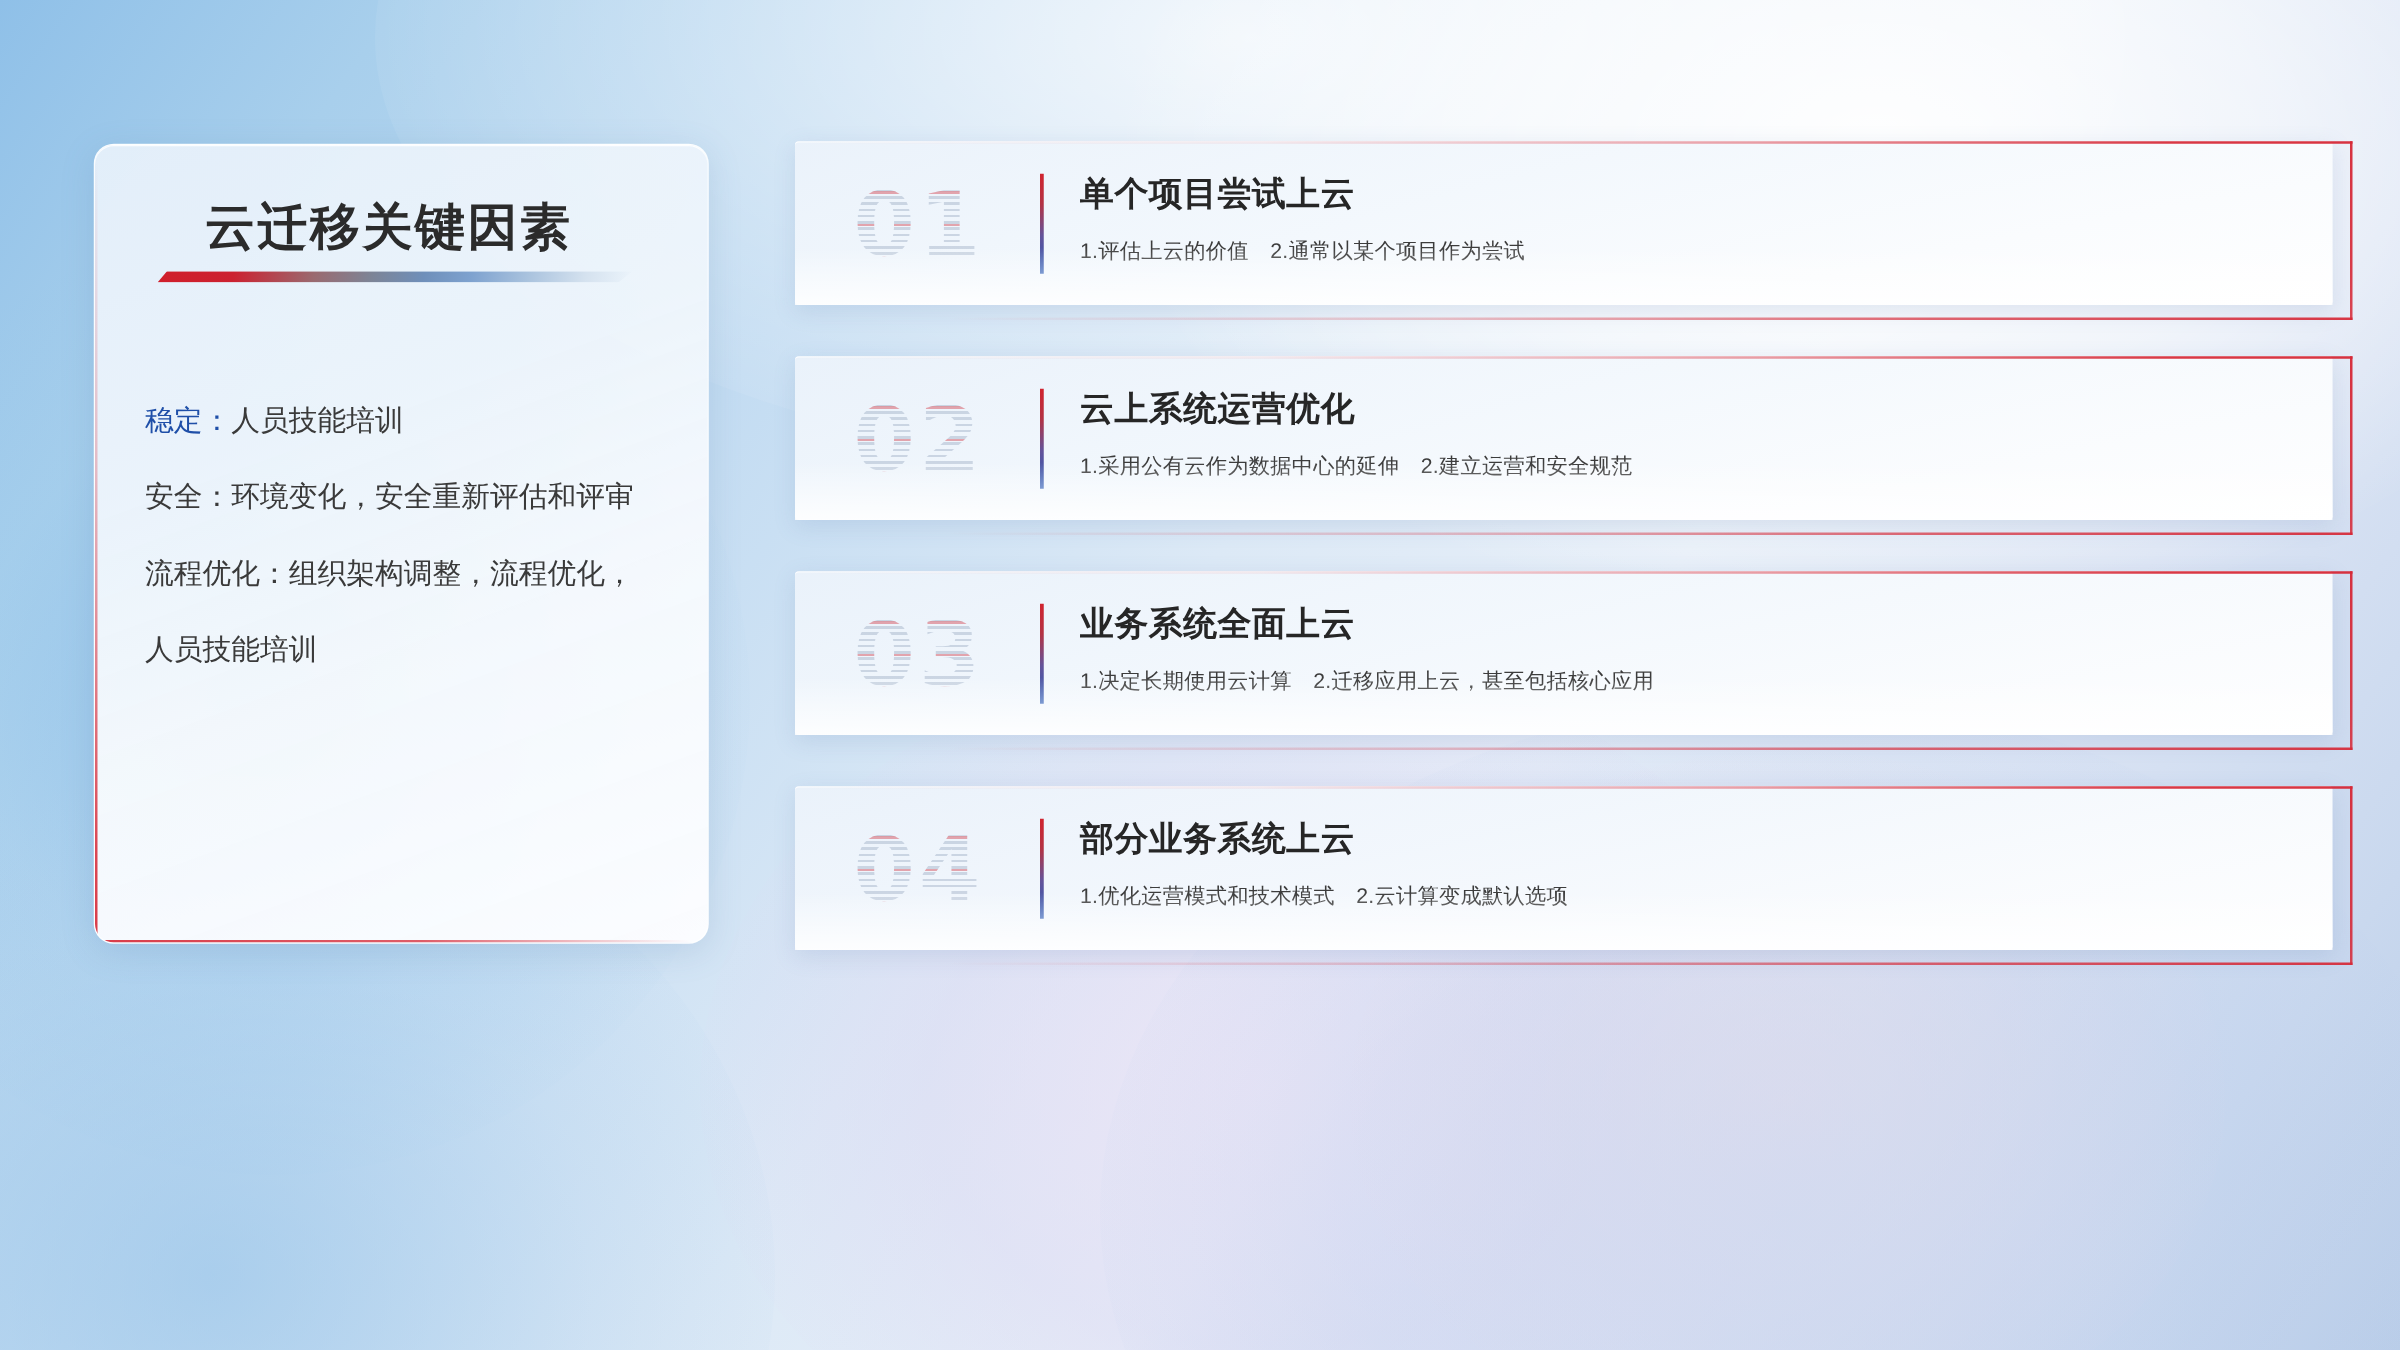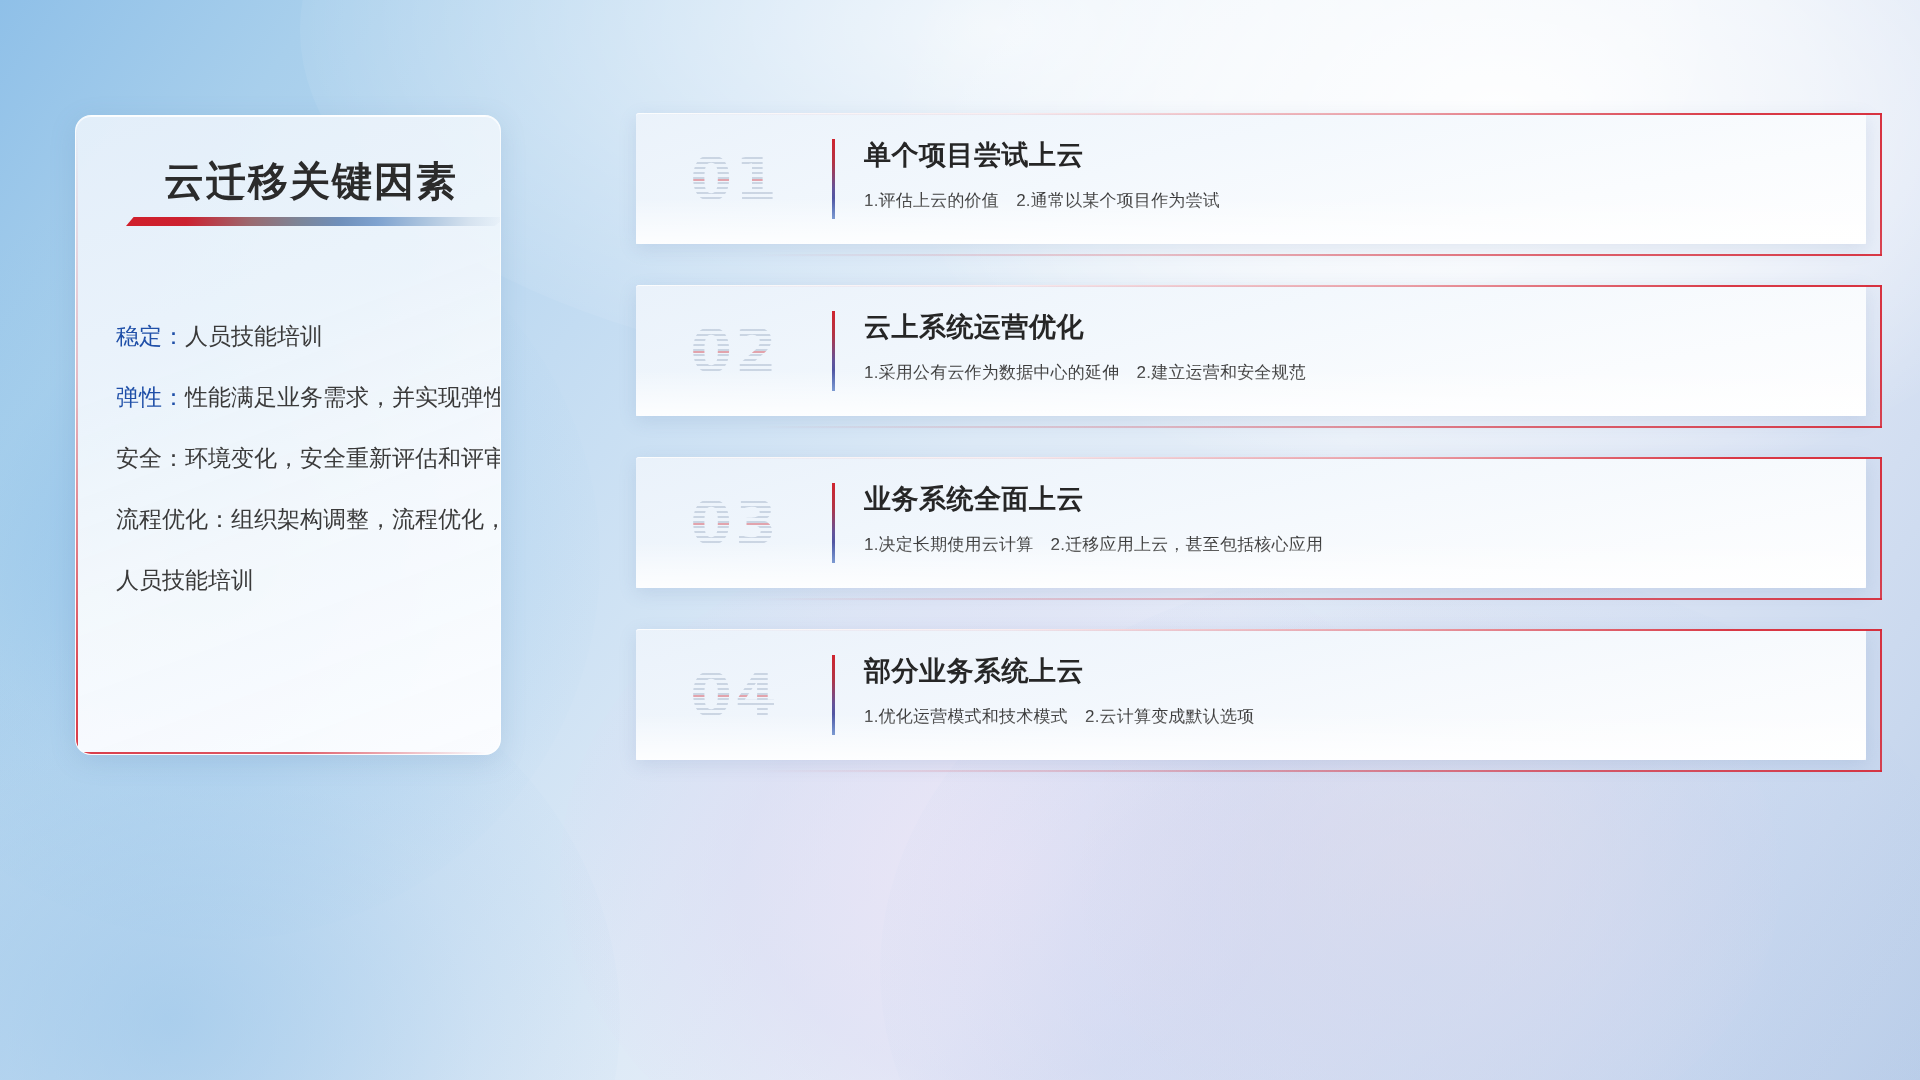--- a/index.html
+++ b/index.html
@@ -32,21 +32,21 @@
   .glow-pink{ left:1080px; top:600px; width:700px; height:560px;
     background:radial-gradient(ellipse at center, rgba(246,226,232,.65) 0%, rgba(240,220,232,.22) 45%, rgba(255,255,255,0) 75%); }
   .glow-topwash{ left:300px; top:-320px; width:1400px; height:700px;
     background:radial-gradient(ellipse at center, rgba(255,255,255,.75) 0%, rgba(255,255,255,.25) 50%, rgba(255,255,255,0) 78%); }
 
   
   #stage { position:absolute; inset:0; z-index:2; }
 
   
   #left-panel{
-    position:absolute; left:75px; top:115px; width:426px; height:640px;
+    position:absolute; left:75px; top:115px; width:492px; height:640px;
     border-radius:16px;
     background:linear-gradient(160deg,
         rgba(232,241,250,.92) 0%, rgba(240,246,252,.92) 35%,
         rgba(247,250,253,.95) 62%, rgba(252,253,255,.97) 100%);
     box-shadow:0 6px 26px rgba(90,125,170,.18), inset 0 1px 0 rgba(255,255,255,.85);
     border:1px solid rgba(255,255,255,.75);
     overflow:hidden;
   }
   
   #left-panel .edge-left{
@@ -105,21 +105,21 @@
   }
   .card .card-sheen{
     position:absolute; left:0; right:0; bottom:0; height:46px;
     background:linear-gradient(to bottom, rgba(255,255,255,0) 0%, rgba(255,255,255,.85) 100%);
     pointer-events:none;
   }
 
   
   .card-number{
     position:absolute; left:24px; top:14px; width:150px; height:104px;
-    font-size:60px; font-weight:700; letter-spacing:3px;
+    font-size:71px; font-weight:700; letter-spacing:3px;
     font-family:"DejaVu Sans",sans-serif;
     color:transparent;
     display:flex; align-items:center; justify-content:center;
     background-image:repeating-linear-gradient(to bottom,
         rgba(120,140,170,.55) 0px, rgba(120,140,170,.55) 2px,
         rgba(255,255,255,0) 2px, rgba(255,255,255,0) 5px);
     -webkit-background-clip:text; background-clip:text;
     opacity:.55;
     user-select:none;
     text-align:right;
@@ -171,23 +171,20 @@
     <div class="edge-bottom"></div>
 
     <h1 id="panel-title">云迁移关键因素</h1>
     <div id="title-underline"></div>
 
     <div id="factor-list">
       <div class="factor-row">
         <span class="factor-label">稳定：</span><span>人员技能培训</span>
       </div>
       <div class="factor-row">
-        <span class="factor-label">弹性：</span><span>性能满足业务需求，并实现弹性</span>
-      </div>
-      <div class="factor-row">
         <span class="factor-label dark">安全：</span><span>环境变化，安全重新评估和评审</span>
       </div>
       <div class="factor-row">
         <span class="factor-label dark">流程优化：</span><span>组织架构调整，流程优化，</span>
       </div>
       <div class="factor-row">
         <span class="factor-label dark"></span><span>人员技能培训</span>
       </div>
     </div>
   </section>

